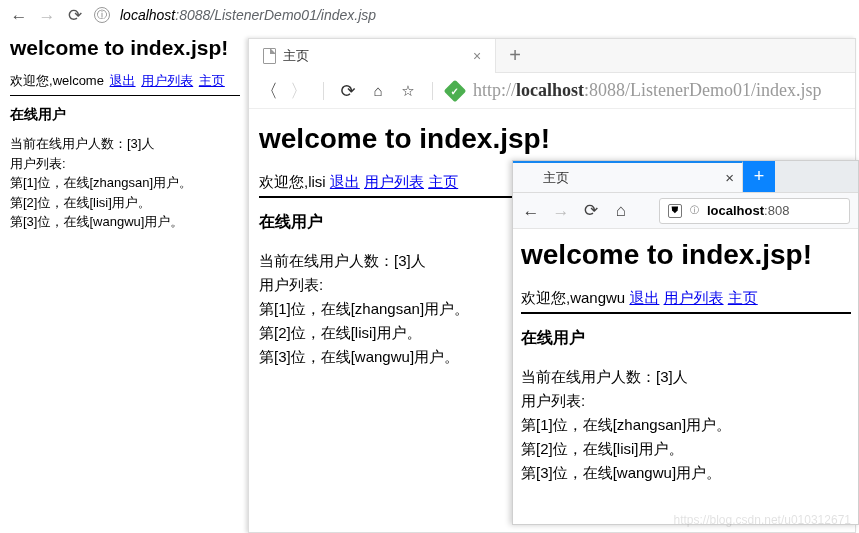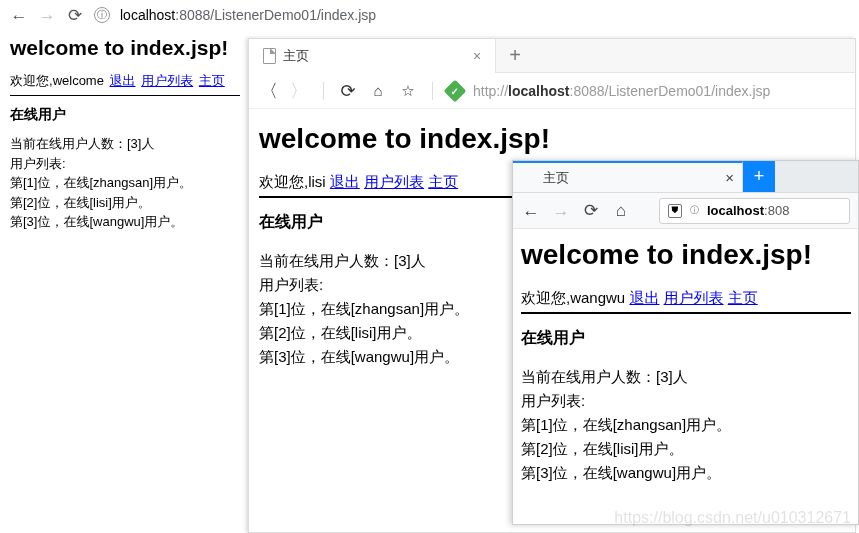--- a/index.html
+++ b/index.html
@@ -20,21 +20,21 @@
       display: flex;
       align-items: center;
       gap: 10px;
       padding: 4px 10px;
       height: 30px;
       background: #fff;
     }
     .nav-icon { width: 18px; text-align: center; color: #555; font-size: 17px; }
     .nav-icon.dim { color: #bbb; }
     .url-secure { width: 16px; height: 16px; border: 1px solid #999; border-radius: 50%; display: flex; align-items: center; justify-content: center; font-size: 10px; color: #666; }
-    .chrome-url { font-size: 14px; color: #555; }
+    .chrome-url { font-size: 14px; color: #555; font-style: italic; }
     .chrome-url .host { color: #000; }
     .chrome-url .path { color: #5f6368; }
 
     
     .page1 {
       padding: 6px 10px;
     }
     .page-title { font-size: 21px; font-weight: bold; margin-bottom: 12px; }
     .greeting { font-size: 13px; margin-bottom: 5px; }
     .greeting .links a { margin-left: 2px; }
@@ -84,21 +84,21 @@
       padding: 6px 10px;
       height: 36px;
       border-bottom: 1px solid #eee;
     }
     .nav2-icon { font-size: 18px; color: #333; width: 20px; text-align: center; }
     .nav2-sep { width: 1px; height: 18px; background: #ddd; margin: 0 4px; }
     .home2 { font-size: 15px; }
     .star2 { font-size: 15px; }
     .secure2 { width: 16px; height: 16px; background: #4caf50; border-radius: 2px; display: flex; align-items: center; justify-content: center; color: #fff; font-size: 10px; transform: rotate(45deg); }
     .secure2 span { transform: rotate(-45deg); display: block; font-weight: bold; }
-    .win2-url { font-size: 14px; color: #9a9a9a; }
+    .win2-url { font-size: 18px; color: #9a9a9a; font-family: Liberation Serif, serif; }
     .win2-url .host2 { color: #333; font-weight: bold; }
 
     .win2-body { padding: 14px 10px 10px 10px; }
     .page-title2 { font-size: 28px; font-weight: bold; margin-bottom: 18px; }
     .greeting2 { font-size: 15px; margin-bottom: 4px; }
     .sep2 { border-top: 2px solid #000; width: 255px; margin: 4px 0 14px 0; }
     .sec-h2 { font-size: 16px; font-weight: bold; margin-bottom: 16px; }
     .sec-body2 { font-size: 15px; line-height: 1.6; }
 
     
@@ -166,21 +166,21 @@
     .win3-url-text .host3 { font-weight: bold; color: #000; }
     .win3-url-text { color: #555; }
 
     .win3-body { padding: 10px 8px; }
     .page-title3 { font-size: 28px; font-weight: bold; margin-bottom: 18px; white-space: nowrap; }
     .greeting3 { font-size: 15px; color: #000; }
     .sep3 { border-top: 2px solid #000; width: 330px; margin: 4px 0 14px 0; }
     .sec-h3 { font-size: 16px; font-weight: bold; margin-bottom: 16px; }
     .sec-body3 { font-size: 15px; line-height: 1.6; }
 
-    .watermark { position:absolute; bottom: 6px; right: 8px; font-size: 16px; color: rgba(0,0,0,0.12); }
+    .watermark { position:absolute; bottom: 6px; right: 8px; font-size: 12px; color: rgba(0,0,0,0.12); }
   </style>
 </head>
 <body>
 
 <div class="chrome-top">
   <span class="nav-icon">←</span>
   <span class="nav-icon dim">→</span>
   <span class="nav-icon">⟳</span>
   <span class="url-secure">
       <span>ⓘ</span>

